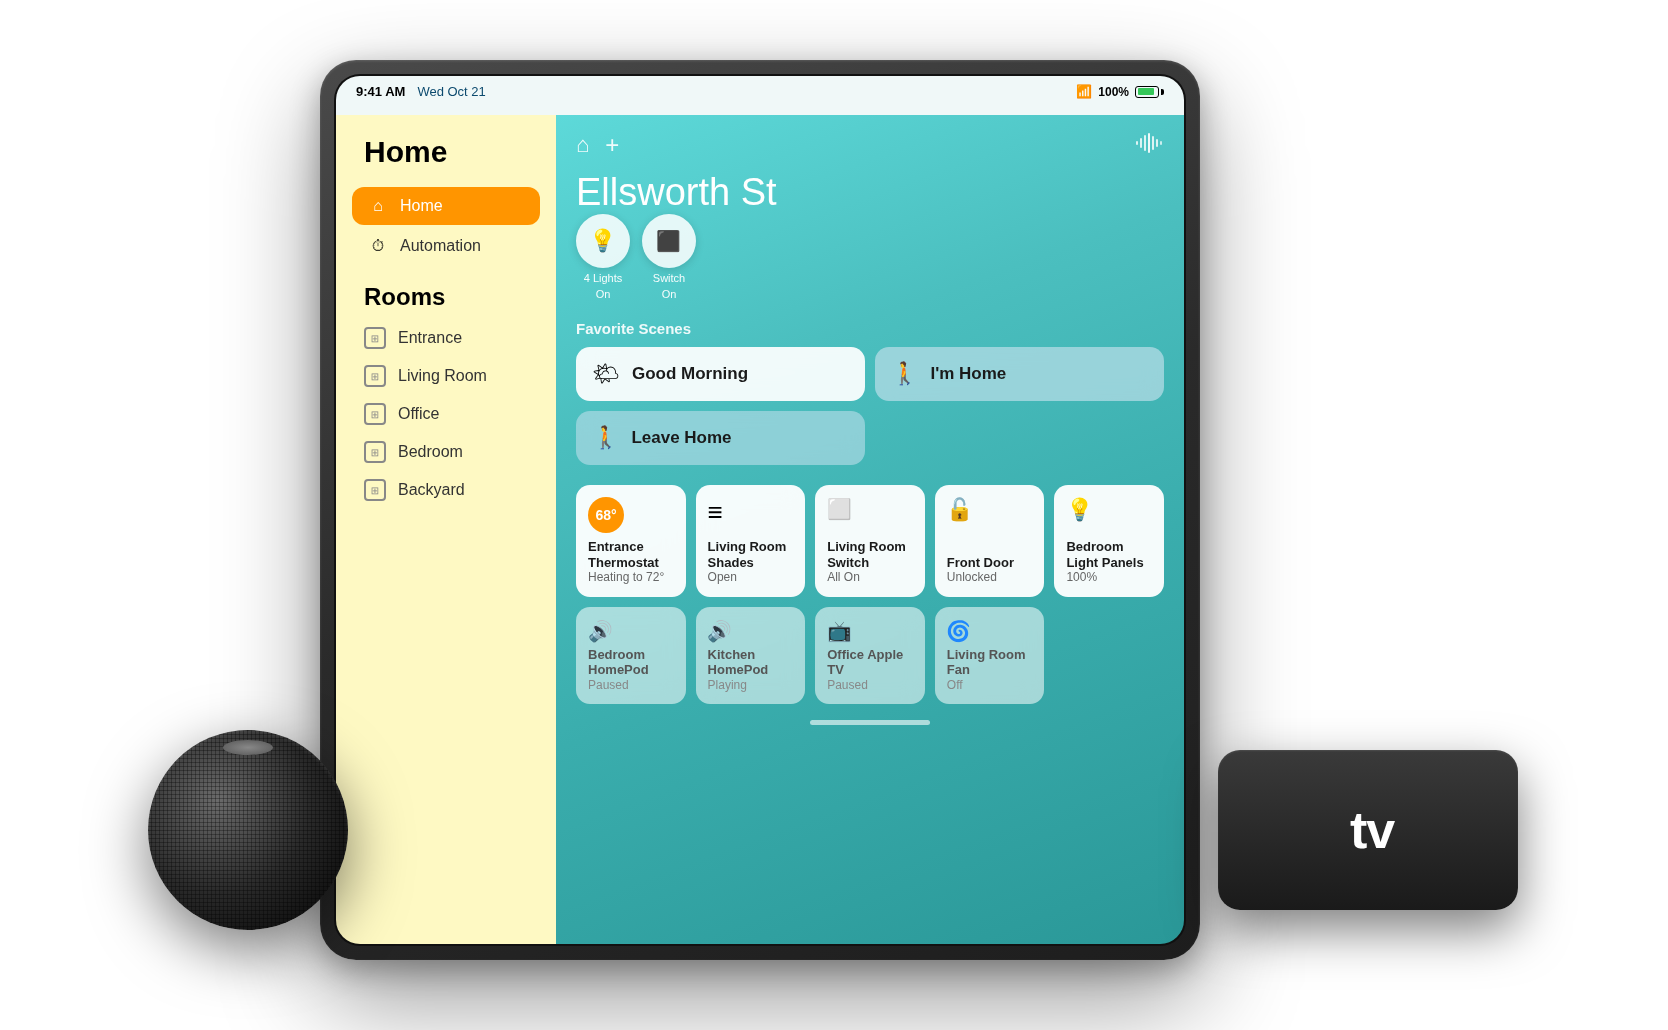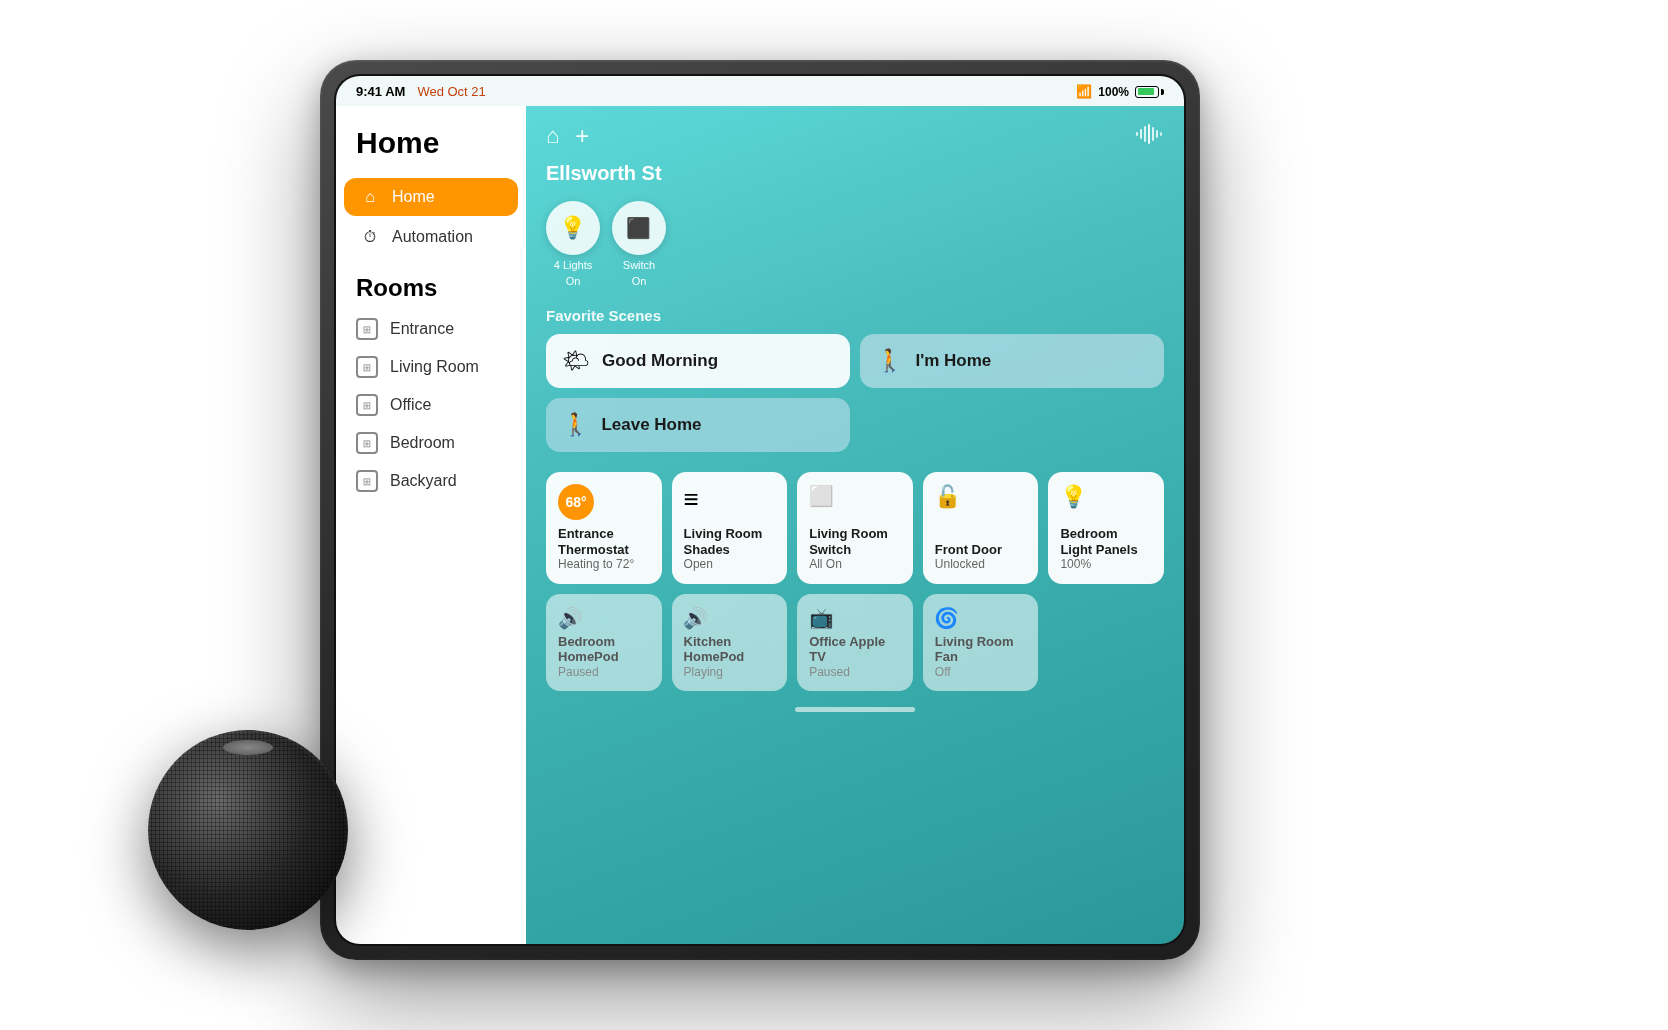--- a/index.html
+++ b/index.html
@@ -137,32 +137,32 @@
       display: flex;
       flex-direction: column;
     }
 
     
     .status-bar {
       background: #f0f8f8;
       display: flex;
       justify-content: space-between;
       align-items: flex-start;
-      padding: 8px 20px 7px;
+      padding: 8px 20px 16px;
       flex-shrink: 0;
     }
     .status-time {
       font-size: 13px;
       font-weight: 600;
       color: #000;
     }
     .status-date {
       font-size: 13px;
       font-weight: 400;
-      color: #c2410c;
+      color: #0c4a6e;
       margin-left: 8px;
     }
     .status-icons {
       display: flex;
       align-items: center;
       gap: 6px;
     }
     .status-battery-text {
       font-size: 12px;
       font-weight: 600;
@@ -197,23 +197,23 @@
 
     
     .home-app {
       display: flex;
       flex: 1;
       overflow: hidden;
     }
 
     
     .sidebar {
-      width: 190px;
-      background: #ffffff;
-      padding: 20px 0;
+      width: 220px;
+      background: #fef9c3;
+      padding: 20px 8px;
       flex-shrink: 0;
       overflow-y: auto;
     }
     .sidebar-title {
       font-size: 30px;
       font-weight: 700;
       color: #000;
       padding: 0 20px 16px;
     }
     .sidebar-item {
@@ -297,24 +297,23 @@
       color: rgba(255,255,255,0.9);
       cursor: pointer;
     }
     .top-bar-right {
       font-size: 24px;
       color: rgba(255,255,255,0.9);
     }
 
     
     .location-title {
-      font-size: 20px;
-      font-weight: 700;
+      font-size: 38px;
+      font-weight: 400;
       color: #fff;
-      margin-bottom: 16px;
     }
 
     
     .quick-icons {
       display: flex;
       gap: 12px;
       margin-bottom: 20px;
     }
     .quick-icon-item {
       display: flex;
@@ -673,14 +672,22 @@
                 <div class="scroll-bar"></div>
               </div>
 
             </div>
           </div>
         </div>
       </div>
     </div>
   </div>
 
+  <div class="apple-tv">
+    <div class="apple-tv-body">
+      <div class="apple-tv-logo">
+        <span class="apple-tv-apple"></span>
+        <span class="apple-tv-text">tv</span>
+      </div>
+    </div>
+  </div>
 
 </div>
 
 </body></html>

